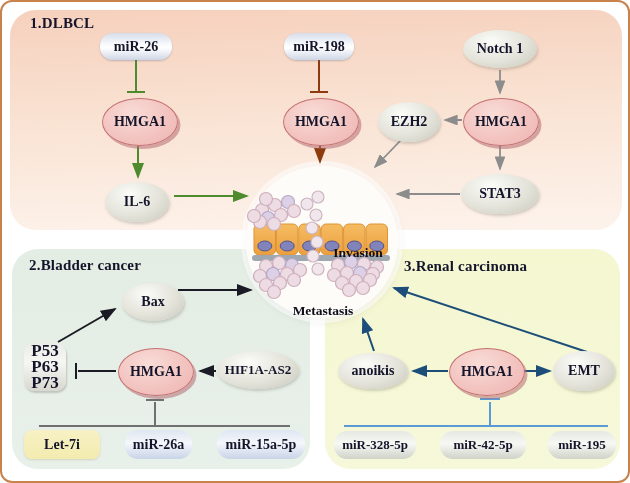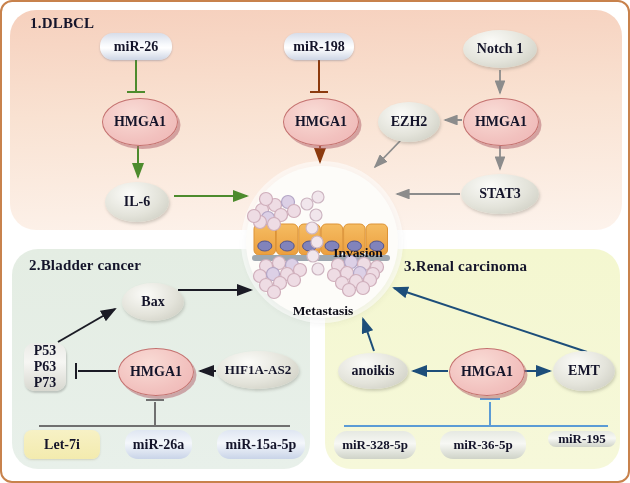--- a/index.html
+++ b/index.html
@@ -21,21 +21,21 @@
         box-shadow:0 1px 2px rgba(90,100,130,.35);}
   .pill-yellow{background:linear-gradient(180deg,#f7f1c5,#f3ebae);box-shadow:0 1px 2px rgba(140,130,70,.25);}
   .pill-blue{background:linear-gradient(180deg,#dfe6f2 0%,#f4f7fb 45%,#c9d4e8 100%);margin-left:8px;}
   .pill-gray{background:linear-gradient(180deg,#e6e9e2 0%,#f7f8f4 45%,#cfd3c8 100%);}
   .ellipse{border-radius:50%;
         background:radial-gradient(ellipse at 38% 30%,#fbfbf8 0%,#e3e3da 55%,#c7c7bb 100%);
         box-shadow:1px 2px 3px rgba(100,100,90,.28);}
   .hmga1{border-radius:50%;
         background:radial-gradient(ellipse at 40% 32%,#f9dcd6 0%,#f2c2bf 60%,#eeb4b4 100%);
         border:1.5px solid #c4716f;box-shadow:2.5px 3px 0 rgba(180,105,115,.55);}
-  .p53pill{border-radius:10px;flex-direction:column;line-height:16px;font-size:14px;
+  .p53pill{border-radius:10px;flex-direction:column;line-height:16px;font-size:17px;
         background:linear-gradient(180deg,#ebebe7 0%,#f6f6f3 40%,#d8d8d0 100%);
         box-shadow:1px 2px 2px rgba(0,0,0,.18);}
   .circle{position:absolute;left:244px;top:164px;width:152px;height:152px;border-radius:50%;
         background:#fdfcf9;z-index:1;
         box-shadow:0 0 0 5px rgba(255,255,255,.55),1px 3px 8px rgba(60,60,60,.12);}
   .clabel{position:absolute;z-index:3;font-weight:bold;font-size:13.5px;color:#0d0d18;text-align:center;margin-top:32px;}
   #edges{position:absolute;left:0;top:0;z-index:2;pointer-events:none;}
   .fz13{font-size:13px;}
 </style>
 </head>
@@ -219,16 +219,16 @@
   <div class="node hmga1" style="left:116px;top:346px;width:74px;height:46px">HMGA1</div>
   <div class="node ellipse fz13" style="left:215px;top:349px;width:82px;height:38px">HIF1A-AS2</div>
   <div class="node pill-yellow" style="left:22px;top:428px;width:76px;height:29px;border-radius:8px">Let-7i</div>
   <div class="node pill-blue" style="left:115px;top:428px;width:67px;height:29px;border-radius:13px">miR-26a</div>
   <div class="node pill-blue" style="left:207px;top:428px;width:88px;height:29px;border-radius:13px">miR-15a-5p</div>
 
   <div class="node ellipse" style="left:336px;top:351px;width:70px;height:36px">anoikis</div>
   <div class="node hmga1" style="left:447px;top:346px;width:74px;height:46px">HMGA1</div>
   <div class="node ellipse" style="left:551px;top:349px;width:62px;height:40px">EMT</div>
   <div class="node pill-gray fz13" style="left:332px;top:429px;width:82px;height:28px;border-radius:13px">miR-328-5p</div>
-  <div class="node pill-gray fz13" style="left:438px;top:429px;width:86px;height:28px;border-radius:13px">miR-36-5p</div>
-  <div class="node pill-gray fz13" style="left:546px;top:429px;width:68px;height:16px;border-radius:13px">miR-195</div>
+  <div class="node pill-gray fz13" style="left:438px;top:429px;width:86px;height:28px;border-radius:13px">miR-42-5p</div>
+  <div class="node pill-gray fz13" style="left:546px;top:429px;width:68px;height:28px;border-radius:13px">miR-195</div>
 
 </div>
 
 </body></html>

